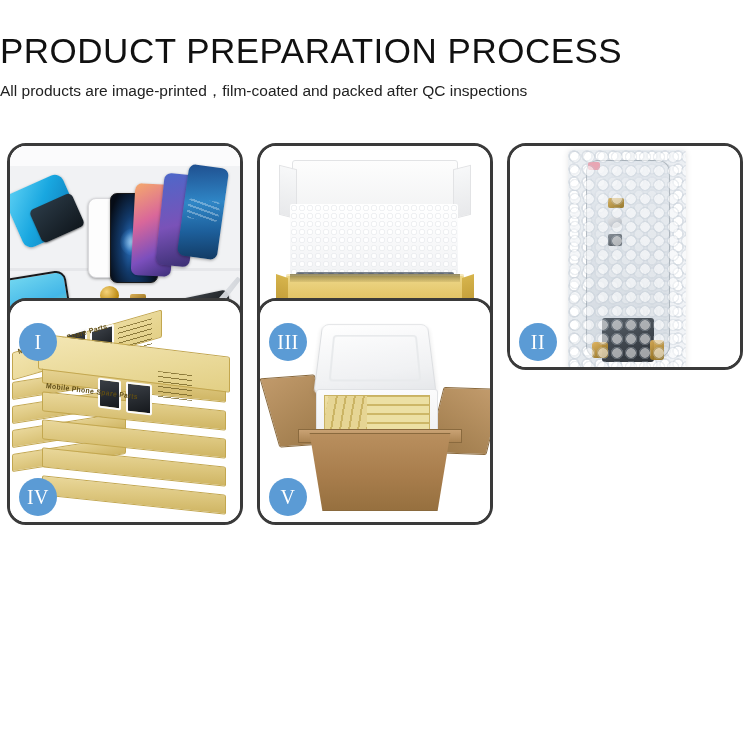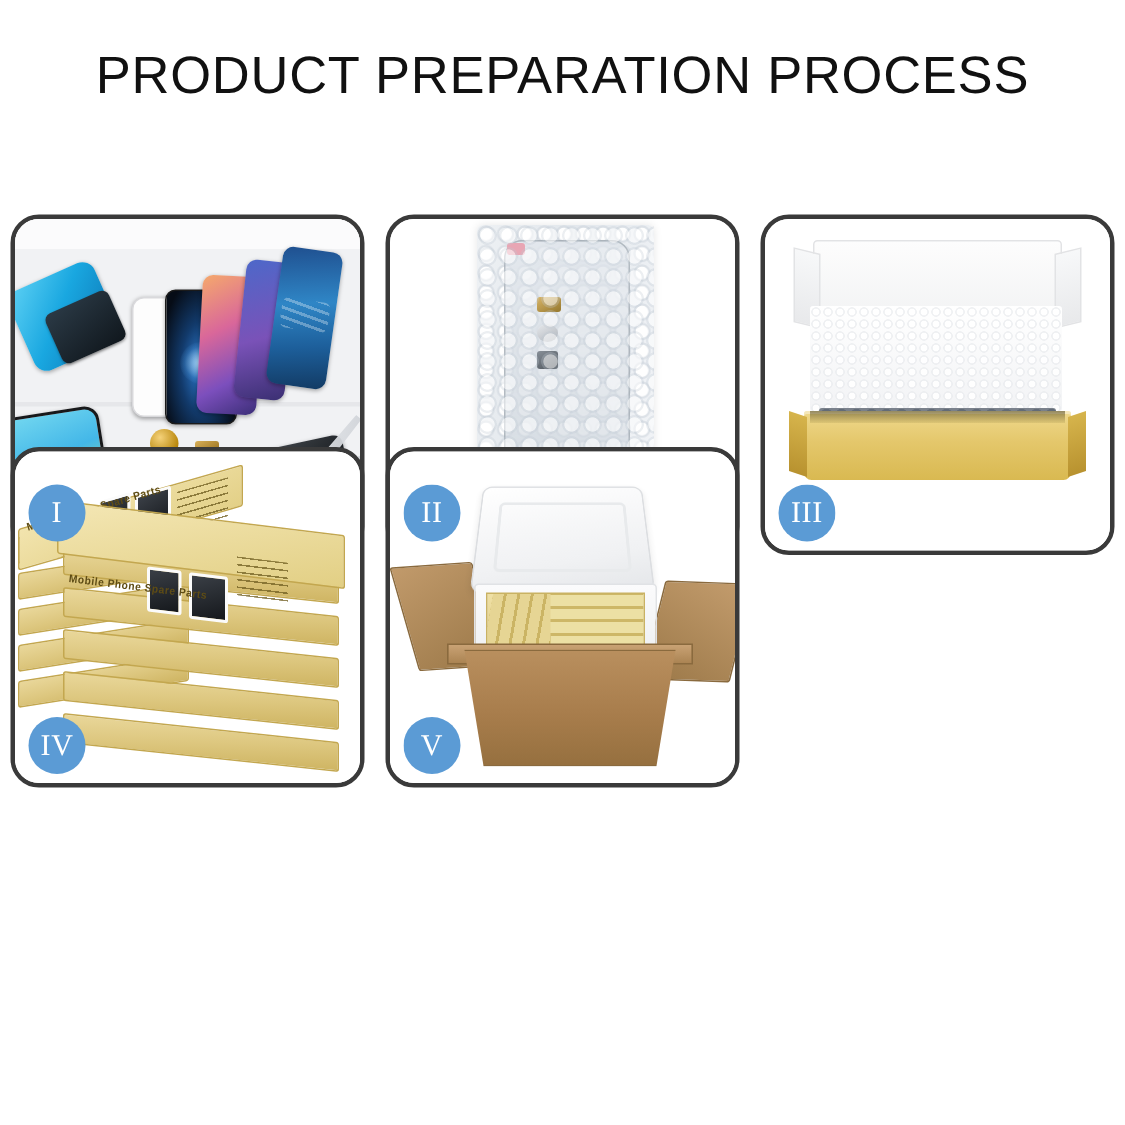--- a/index.html
+++ b/index.html
@@ -12,21 +12,21 @@
     height: 750px;
     overflow: hidden;
     font-family: "Liberation Sans", sans-serif;
     position: relative;
   }
 
   
   .header {
     width: 750px;
     padding-top: 30px;
-    text-align: center;
+    text-align: left;
   }
   .page-title {
     font-family: "Liberation Sans", sans-serif;
     font-size: 35px;
     font-weight: 400;
     letter-spacing: 0.5px;
     color: #111111;
     margin: 0;
     line-height: 42px;
     white-space: nowrap;
@@ -477,20 +477,21 @@
     position:absolute; left:118px; top:18px; width:92px; height:46px;
     background: radial-gradient(ellipse at 50% 50%, rgba(228,234,240,.85), rgba(255,255,255,0) 72%);
     border-radius: 12px;
   }
 </style>
 </head>
 <body>
 
 <div class="header">
   <h1 class="page-title">PRODUCT PREPARATION PROCESS</h1>
+  <p class="page-subtitle">All products are image-printed，film-coated and packed after QC inspections</p>
 </div>
 
 <div class="grid">
 
   <div class="cell">
     <div class="card">
       <div class="scene s1">
         <div class="band-top"></div>
         <div class="band-mid"></div>
         <div class="ph ph-a"></div>
@@ -518,51 +519,51 @@
         <div class="part p12"></div>
         <div class="tweez"></div>
         <div class="screws"></div>
       </div>
       <div class="badge">I</div>
     </div>
   </div>
 
   <div class="cell">
     <div class="card">
+      <div class="scene s3">
+        <div class="box3-lid"></div>
+        <div class="box3-foam"></div>
+        <div class="box3-wrap"></div>
+        <div class="box3-base"></div>
+        <div class="box3-inner-dark"></div>
+      </div>
+      <div class="badge">III</div>
+    </div>
+  </div>
+
+  <div class="cell">
+    <div class="card">
       <div class="scene s2">
         <div class="bubble-pack">
           <div class="lcd-in"></div>
           <div class="flex-strip"></div>
           <div class="flex-strip2"></div>
           <div class="conn-a"></div>
           <div class="conn-b"></div>
           <div class="conn-c"></div>
           <div class="conn-d"></div>
           <div class="conn-e"></div>
           <div class="pink-tab"></div>
           <div class="bub-overlay"></div>
         </div>
       </div>
       <div class="badge">II</div>
     </div>
   </div>
 
-  <div class="cell">
-    <div class="card">
-      <div class="scene s3">
-        <div class="box3-lid"></div>
-        <div class="box3-foam"></div>
-        <div class="box3-wrap"></div>
-        <div class="box3-base"></div>
-        <div class="box3-inner-dark"></div>
-      </div>
-      <div class="badge">III</div>
-    </div>
-  </div>
-
   <div class="cell row2">
     <div class="card">
       <div class="scene s4">
         <div class="stackwrap">
           <div class="sbox sb-l5"></div>
           <div class="sbox sb-l4"></div>
           <div class="sbox sb-l3"></div>
           <div class="sbox sb-l2"></div>
           <div class="sbox sb-l1"></div>
           <div class="sbox sb-top-back"></div>

